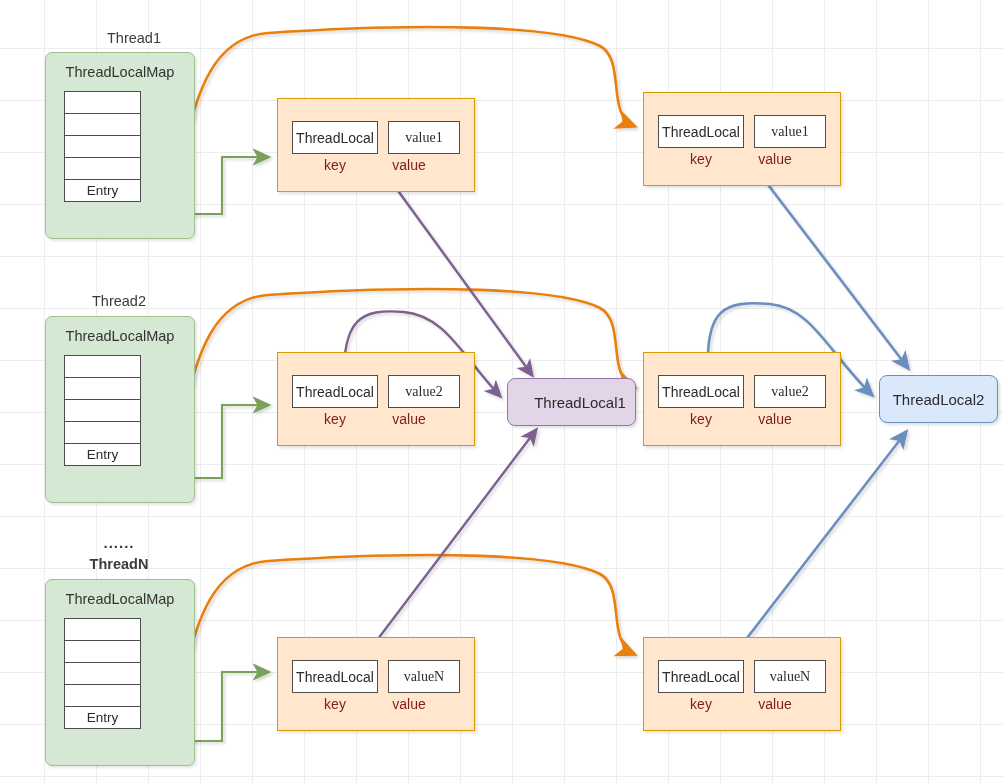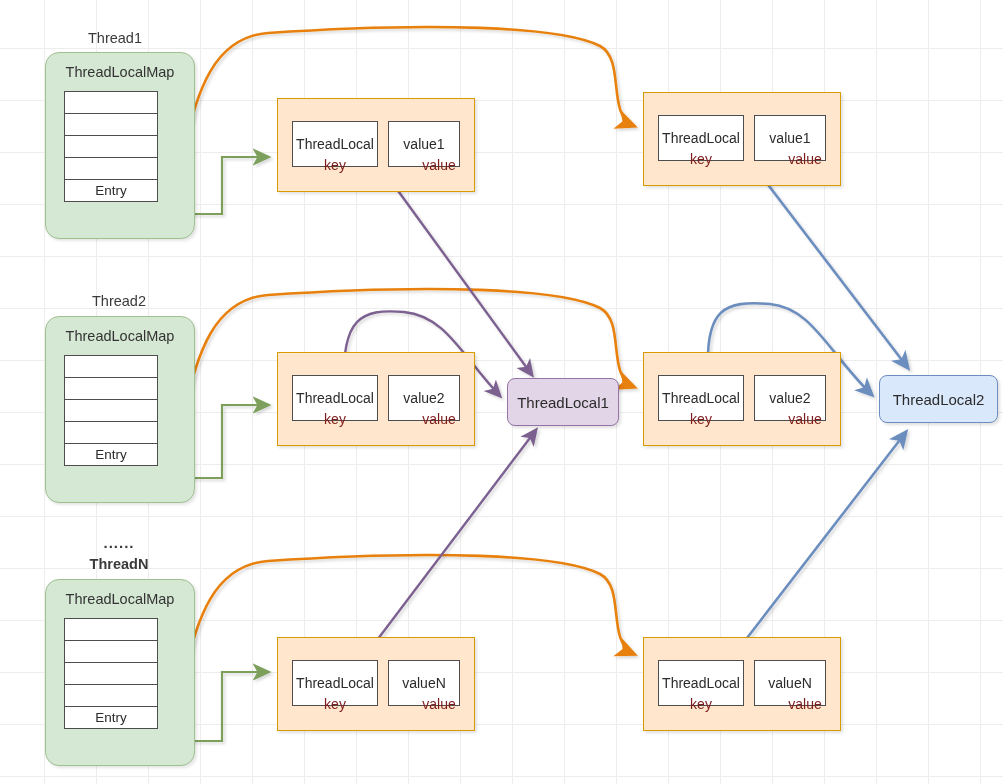--- a/index.html
+++ b/index.html
@@ -42,37 +42,37 @@
     color: #3a3a3a;
     font-weight: bold;
     text-align: center;
   }
   .thread-box {
     position: absolute;
     width: 148px;
     height: 185px;
     background: #d5e8d4;
     border: 1px solid #9fc08f;
-    border-radius: 14px;
+    border-radius: 7px;
     box-shadow: 2px 2px 3px rgba(0,0,0,0.10);
   }
   .map-title {
     position: absolute;
     top: 11px;
     left: 0;
     width: 148px;
     text-align: center;
     font-size: 14.5px;
     color: #333;
   }
   .map-table {
     position: absolute;
     top: 38px;
     left: 18px;
-    width: 94px;
+    width: 77px;
     border: 1.6px solid #4d4d4d;
     border-bottom: none;
     background: #ffffff;
     box-sizing: border-box;
     text-align: center;
   }
   .map-row {
     height: 22px;
     border-bottom: 1.6px solid #4d4d4d;
     box-sizing: border-box;
@@ -89,42 +89,42 @@
     height: 92px;
     background: #ffe6cc;
     border: 1.5px solid #d79b00;
     box-shadow: 2px 2px 3px rgba(0,0,0,0.12);
   }
   .entry-card.right { width: 196px; }
   .slot {
     position: absolute;
     top: 22px;
     width: 86px;
-    height: 46px;
+    height: 33px;
     background: #ffffff;
     border: 1.6px solid #4d4d4d;
     display: flex;
     align-items: center;
     justify-content: center;
     font-size: 14px;
     color: #2b2b2b;
     box-sizing: border-box;
     white-space: nowrap;
   }
   .slot.key { left: 14px; }
-  .slot.val { left: 110px; width: 72px; }
+  .slot.val { left: 110px; width: 72px; font-family: Liberation Serif, serif; }
   .slot-cap {
     position: absolute;
     top: 58px;
     font-size: 14px;
     color: #7f1d1d;
     text-align: center;
   }
   .slot-cap.key { left: 14px; width: 86px; }
-  .slot-cap.val { left: 125px; width: 72px; }
+  .slot-cap.val { left: 95px; width: 72px; }
   
   .target {
     position: absolute;
     height: 46px;
     border-radius: 8px;
     display: flex;
     align-items: center;
     justify-content: center;
     font-size: 15px;
     color: #2b2b2b;
@@ -214,21 +214,21 @@
       <path d="M740,148 L908,368" fill="none" stroke="#6c8ebf" stroke-width="2.6" marker-end="url(#ah-blue)"></path>
     </g>
     <g filter="url(#softshadow)">
       <path d="M708,368 C706,310 724,300 770,304 C812,308 828,352 872,395" fill="none" stroke="#6c8ebf" stroke-width="2.6" marker-end="url(#ah-blue)"></path>
     </g>
     <g filter="url(#softshadow)">
       <path d="M730,660 L906,432" fill="none" stroke="#6c8ebf" stroke-width="2.6" marker-end="url(#ah-blue)"></path>
     </g>
   </svg>
 
-  <div class="thread-label" style="left:41px; top:30px; width:148px;">Thread1</div>
+  <div class="thread-label" style="left:60px; top:30px; width:148px;">Thread1</div>
 
   <div class="thread-box" style="left:45px; top:52px;">
     <div class="map-title">ThreadLocalMap</div>
     <div class="map-table">
       <div class="map-row"></div>
       <div class="map-row"></div>
       <div class="map-row"></div>
       <div class="map-row"></div>
       <div class="map-row">Entry</div>
     </div>
@@ -296,19 +296,19 @@
     <div class="slot-cap val">value</div>
   </div>
 
   <div class="entry-card right" style="left:643px; top:637px;">
     <div class="slot key">ThreadLocal</div>
     <div class="slot val">valueN</div>
     <div class="slot-cap key">key</div>
     <div class="slot-cap val">value</div>
   </div>
 
-  <div class="target purple" style="left:507px; top:378px; width:110px;">ThreadLocal1</div>
+  <div class="target purple" style="left:507px; top:378px; width:110px;padding-left:17px;">ThreadLocal1</div>
 
   <div class="target blue" style="left:879px; top:375px; width:117px;">ThreadLocal2</div>
 
   <div class="watermark"></div>
 
 </div>
 
 </body></html>

